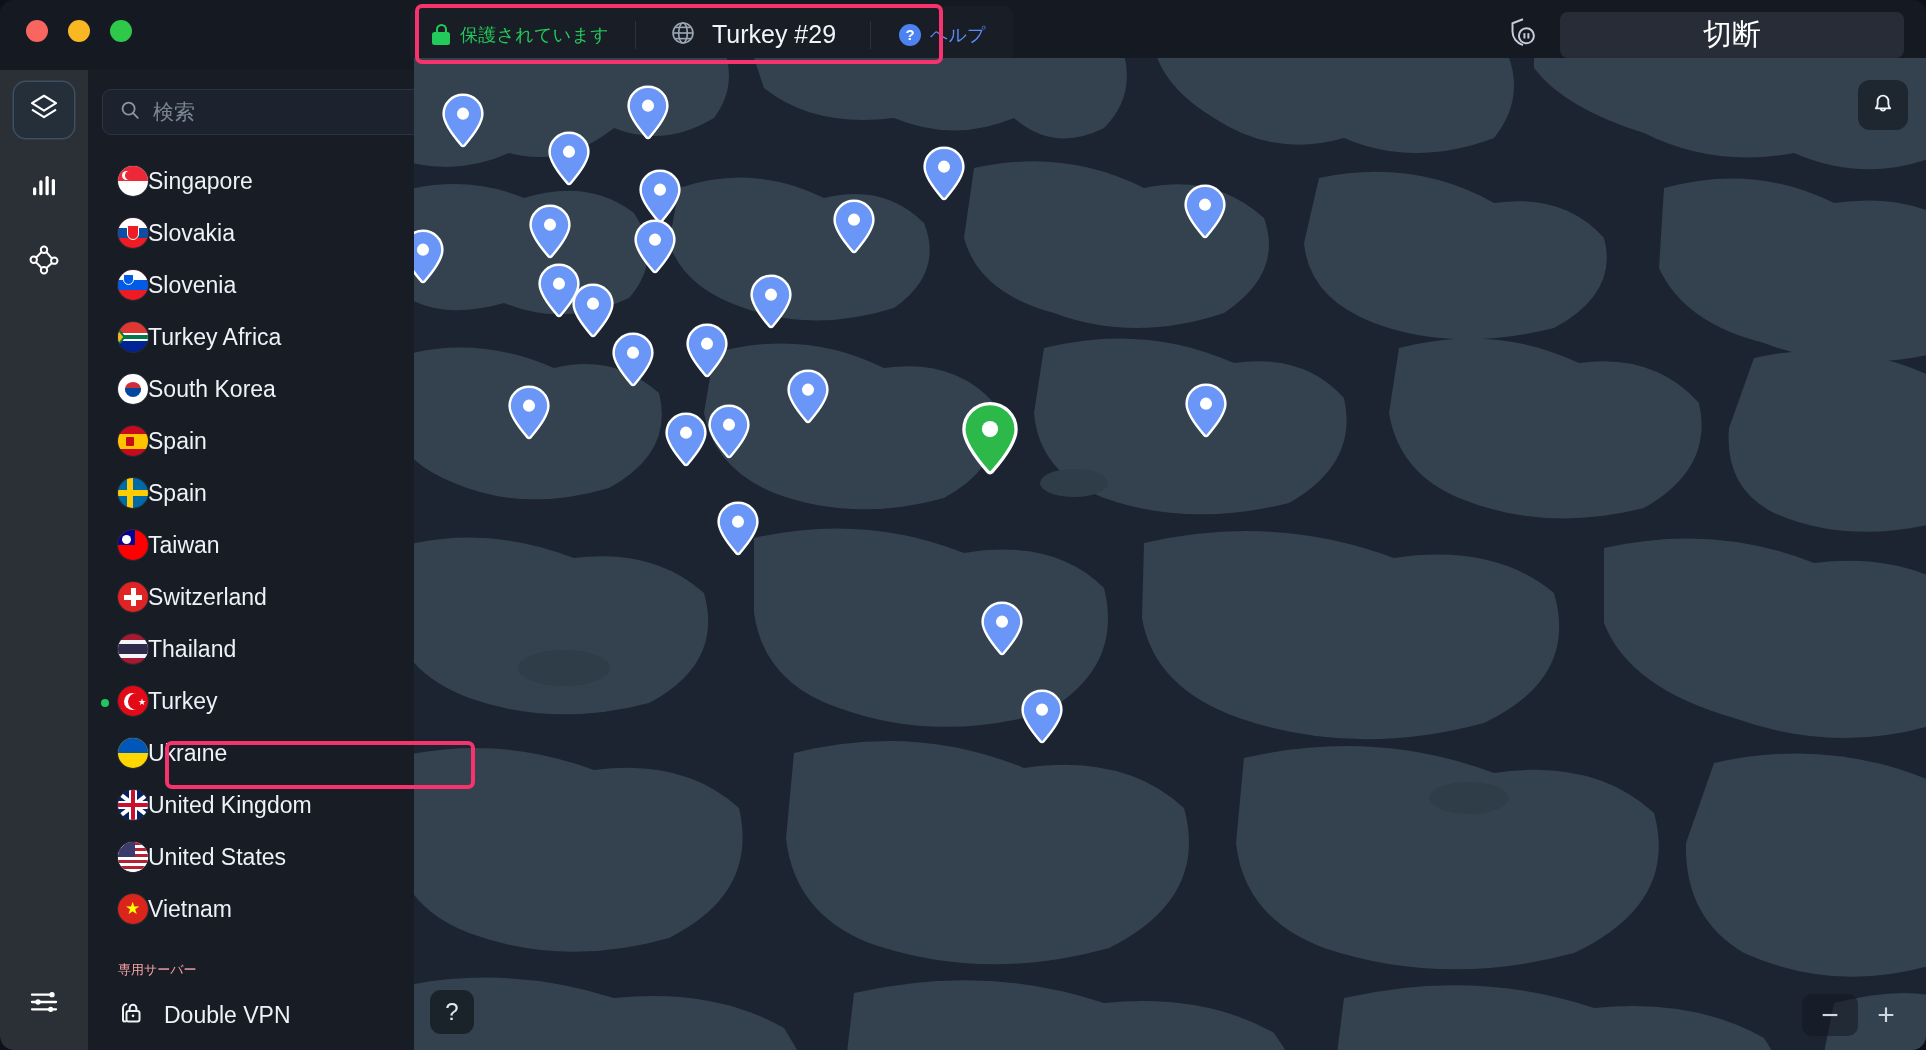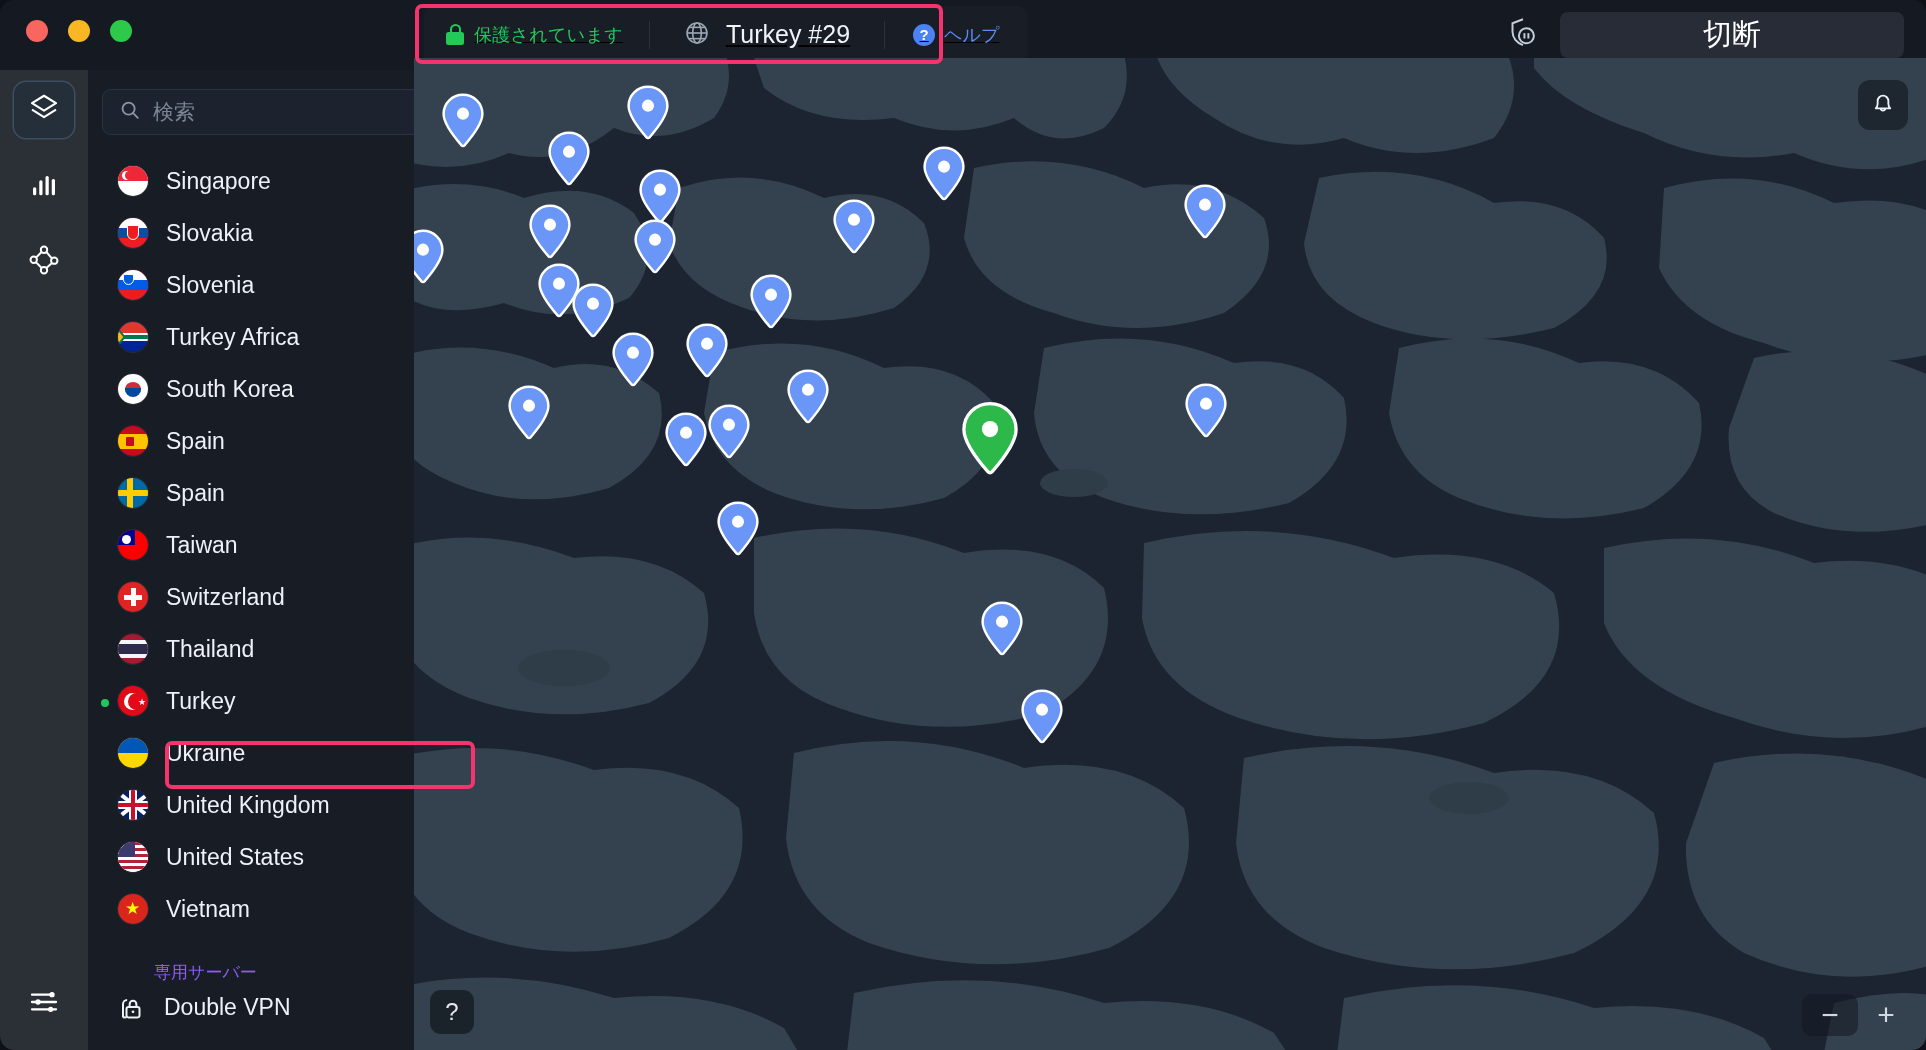--- a/index.html
+++ b/index.html
@@ -26,26 +26,25 @@
   #traffic {
     position: absolute; left: 26px; top: 20px;
     display: flex; gap: 20px; align-items: center;
   }
   .tl { width: 22px; height: 22px; border-radius: 50%; }
   .tl.red { background: #f9655f; }
   .tl.yellow { background: #f9b723; }
   .tl.green { background: #2ec84a; }
 
   #status-cluster {
-    position: absolute; left: 424px; top: 6px;
+    position: absolute; left: 410px; top: 6px;
     height: 57px;
     display: flex; align-items: center;
     background: #181d26;
     border-radius: 9px;
-    text-decoration: underline;
   }
   #protected-chip {
     display: flex; align-items: center; gap: 10px;
     padding: 0 26px 0 22px;
     height: 57px;
   }
   .lock-ico { width: 18px; height: 21px; position: relative; flex: none; }
   .lock-ico .shackle {
     position: absolute; left: 3.5px; top: 0; width: 11px; height: 11px;
     border: 2.6px solid #23c95a; border-bottom: none;
@@ -136,40 +135,40 @@
     font-family: "Liberation Sans", "DejaVu Sans", sans-serif;
   }
   #search-input::placeholder { color: #7b8694; }
 
   #country-list {
     position: absolute; left: 0; top: 85px; width: 420px; height: 895px;
     overflow: hidden;
   }
   .country-row {
     position: relative;
-    height: 52px; display: flex; align-items: center; gap: 18px;
+    height: 52px; display: flex; align-items: center; 
     padding-left: 30px; cursor: pointer;
   }
   .country-row.selected { }
   .conn-dot {
     position: absolute; left: 13px; top: 24px;
     width: 8px; height: 8px; border-radius: 50%; background: #22c55e;
   }
   .flag {
     width: 30px; height: 30px; border-radius: 50%; flex: none;
     position: relative; overflow: hidden;
     box-shadow: 0 0 0 1px rgba(255,255,255,.07);
   }
   .cname { color: #eef2f7; font-size: 23px; white-space: nowrap; }
 
   .group-label {
-    color: #8b5cf6; font-size: 17px; padding: 26px 0 10px 30px; margin-left: 36px;
+    color: #fca5a5; font-size: 13px; padding: 26px 0 10px 30px;
   }
   .special-row {
-    height: 52px; display: flex; gap: 18px;
+    height: 52px; display: flex; align-items: center; gap: 18px;
     padding-left: 28px; cursor: pointer;
   }
   .special-row .cname { font-size: 23px; }
 
   #hl-turkey {
     position: absolute; left: 77px; top: 671px; width: 310px; height: 48px;
     border: 4px solid #f7336e; border-radius: 7px; pointer-events: none;
     z-index: 25;
   }
 

